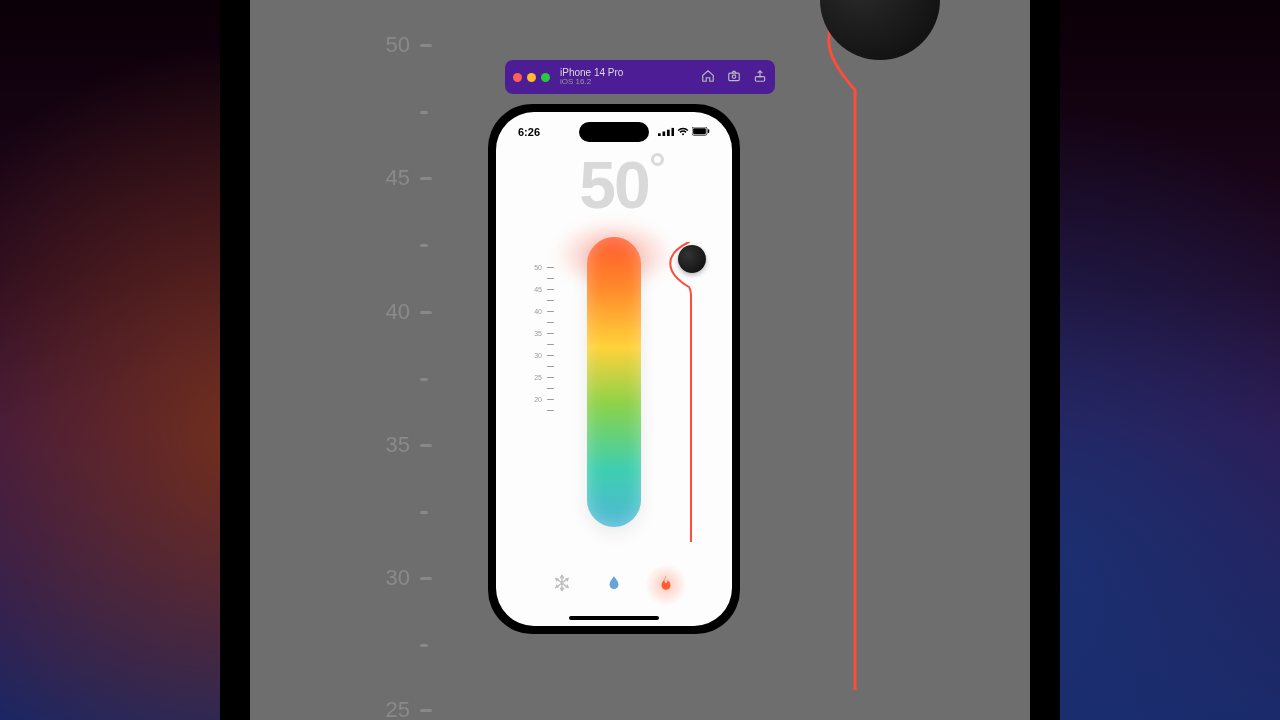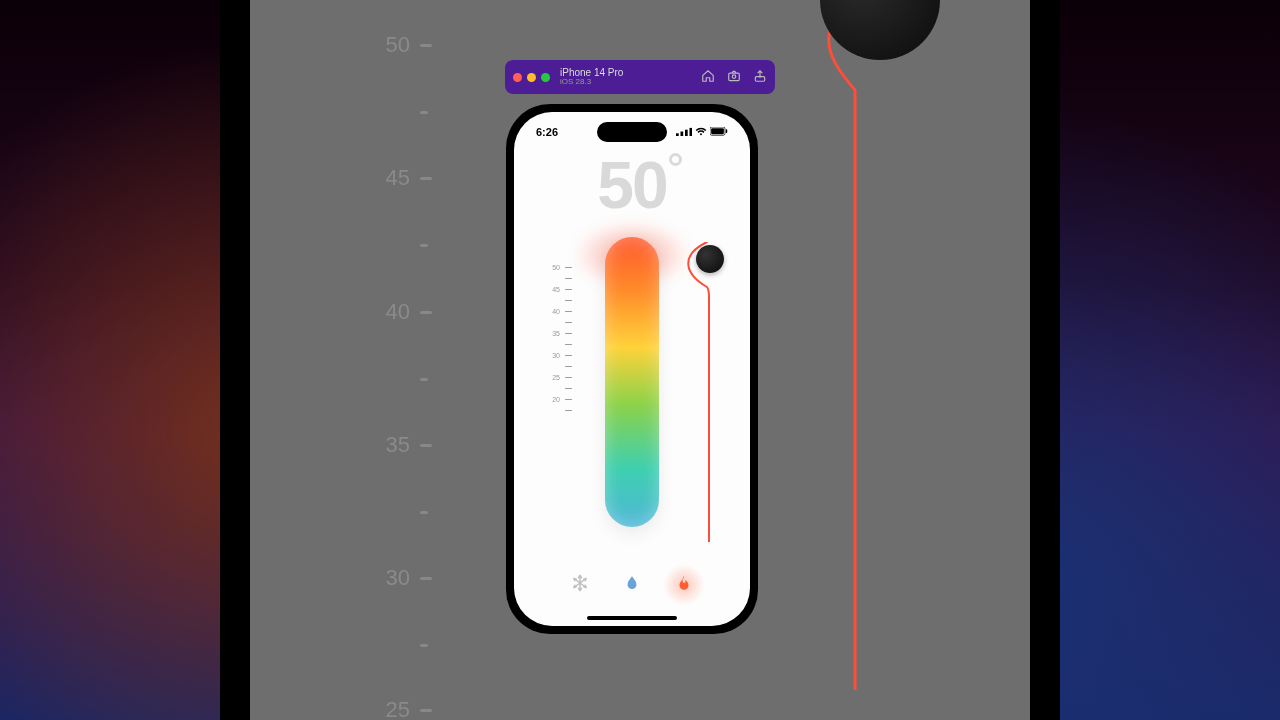--- a/index.html
+++ b/index.html
@@ -110,21 +110,21 @@
     margin-left: auto;
     display: flex;
     gap: 12px;
     color: #bbb;
   }
   .sim-actions svg { width: 14px; height: 14px; }
 
   
   .phone {
     position: absolute;
-    left: 506px;
+    left: 488px;
     top: 104px;
     width: 252px;
     height: 530px;
     border-radius: 44px;
     background: #000;
     padding: 8px;
     box-sizing: border-box;
   }
   .screen {
     width: 100%;
@@ -318,21 +318,21 @@
   </div>
 
 <div class="sim-toolbar">
   <div class="traffic-lights">
     <span class="tl-red"></span>
     <span class="tl-yellow"></span>
     <span class="tl-green"></span>
   </div>
   <div class="sim-title">
     <div>iPhone 14 Pro</div>
-    <div class="sub">iOS 28.3</div>
+    <div class="sub">iOS 16.2</div>
   </div>
   <div class="sim-actions">
     <span>
       <svg viewBox="0 0 24 24" fill="none" stroke="currentColor" stroke-width="2">
           <path d="M3 11 12 3l9 8v9a1 1 0 0 1-1 1h-5v-6H9v6H4a1 1 0 0 1-1-1z"></path>
         </svg>
     </span>
     <span>
       <svg viewBox="0 0 24 24" fill="none" stroke="currentColor" stroke-width="2">
           <rect x="3" y="7" width="18" height="13" rx="2"></rect>

